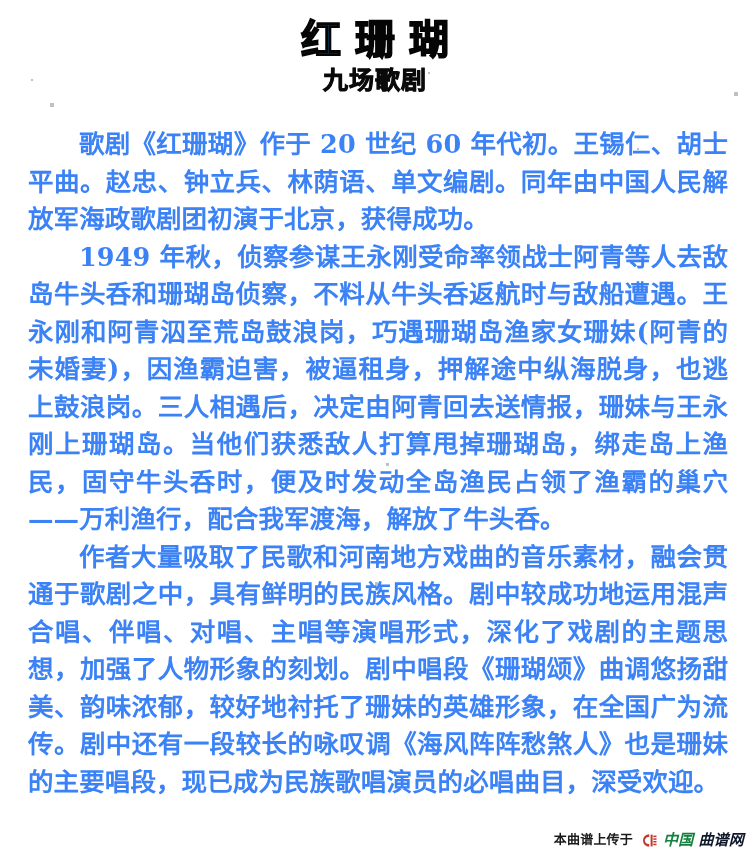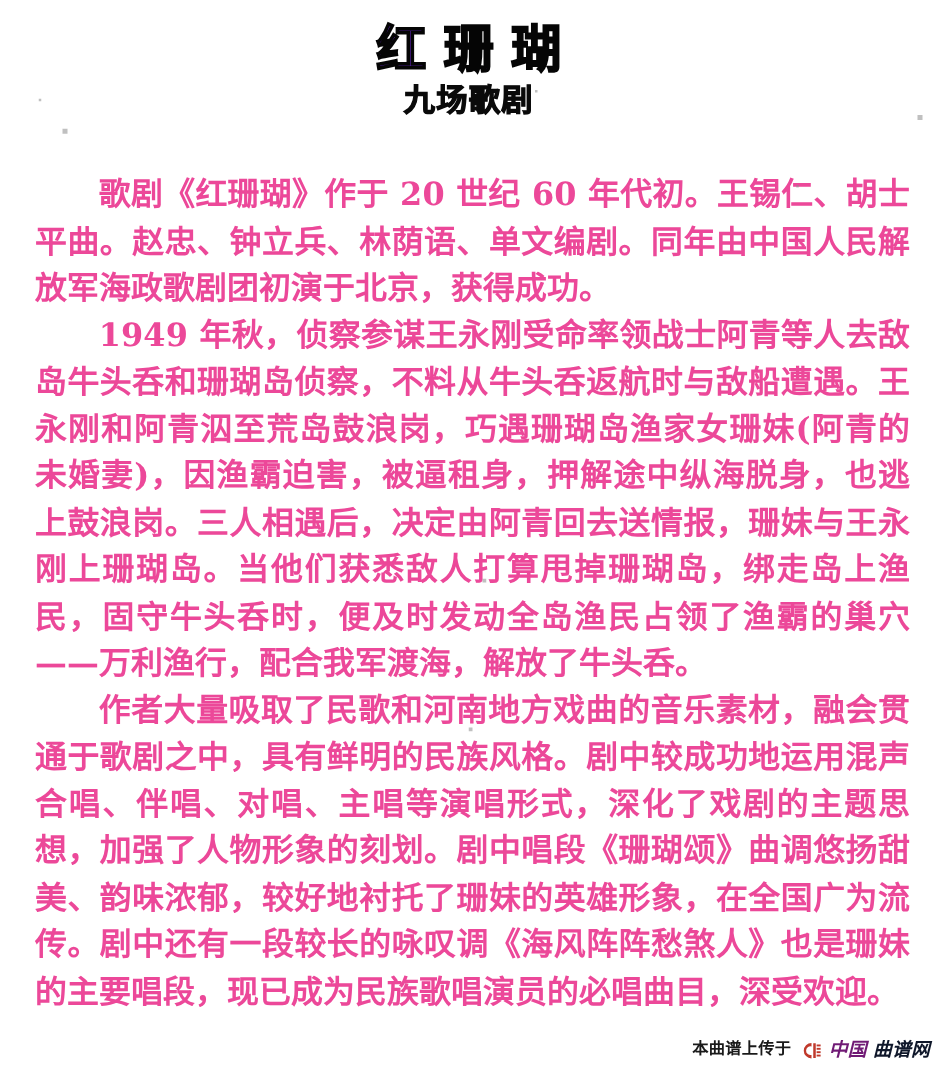--- a/index.html
+++ b/index.html
@@ -32,48 +32,48 @@
   }
 
   .doc-title {
     font-family: "DejaVu Sans", "Liberation Sans", sans-serif;
     font-size: 40px;
     line-height: 44px;
     font-weight: 700;
     letter-spacing: 14px;
     text-indent: 14px;
     margin: 0;
-    color: #6d28d9;
+    color: #0369a1;
     -webkit-text-stroke: 1.6px #050505;
     transform: scaleY(1.02);
   }
 
   .doc-subtitle {
     font-family: "DejaVu Sans", "Liberation Sans", sans-serif;
     font-size: 25px;
     line-height: 30px;
     font-weight: 700;
     letter-spacing: 1px;
     margin: 4px 0 0 0;
     color: #0a0a0a;
     text-align: center;
     -webkit-text-stroke: 0.9px #0a0a0a;
   }
 
   
   .body-text {
     position: absolute;
     left: 28px;
-    top: 138px;
+    top: 126px;
     width: 700px;
     font-family: "DejaVu Serif", "Liberation Serif", serif;
     font-size: 25.5px;
     line-height: 37.5px;
     font-weight: 700;
-    color: #ec4899;
+    color: #3b82f6;
     text-align: justify;
     text-justify: inter-character;
     letter-spacing: 0.1px;
   }
 
   .para {
     margin: 0 0 0 0;
     text-indent: 2em;
     text-align: justify;
     text-justify: inter-character;
@@ -112,21 +112,21 @@
   .wm-logo {
     display: inline-flex;
     align-items: center;
     gap: 1px;
     margin: 0 1px 0 2px;
   }
 
   .wm-logo svg { display: block; }
 
   .wm-brand-dark {
-    color: #701a75;
+    color: #15803d;
     font-weight: 700;
     font-style: italic;
     font-size: 15px;
     letter-spacing: 0.2px;
   }
 
   .wm-brand-red {
     color: #0f172a;
     font-weight: 700;
     font-style: italic;

